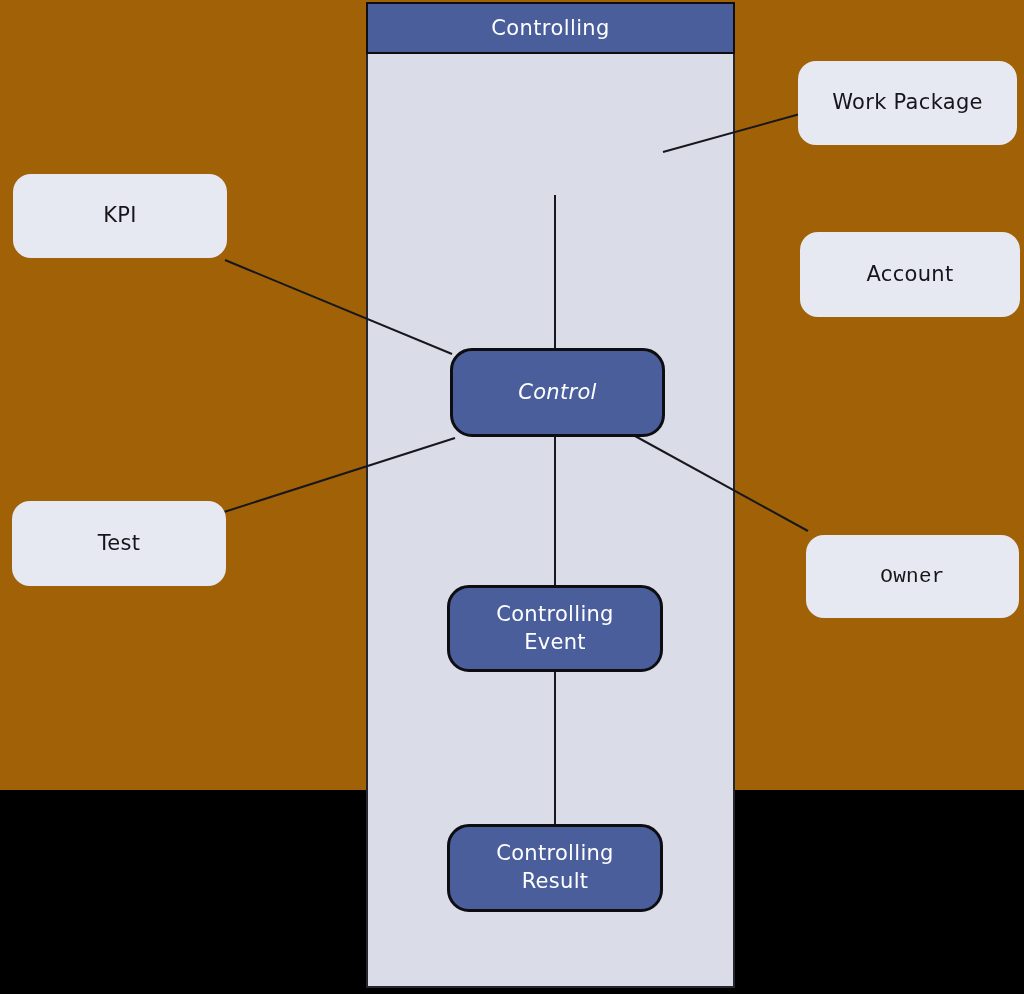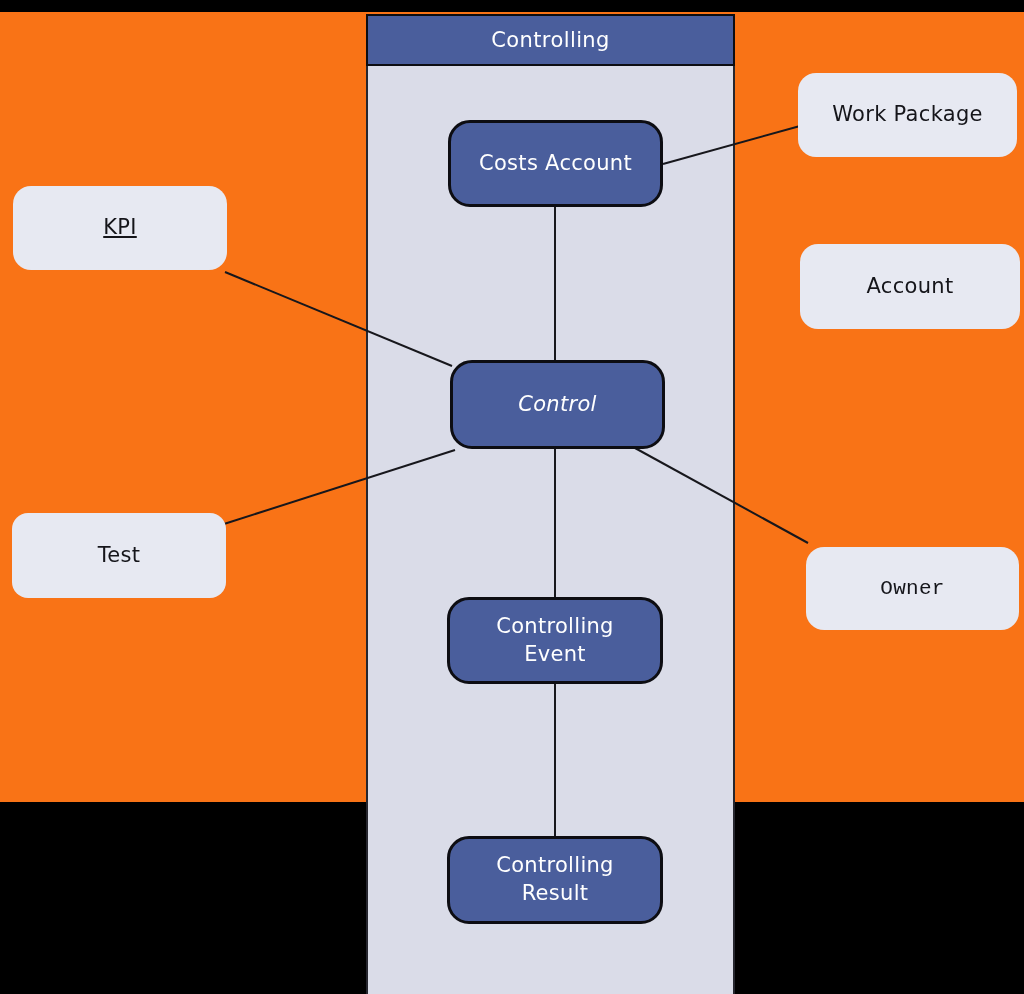--- a/index.html
+++ b/index.html
@@ -8,22 +8,21 @@
     background: #000000;
     width: 1024px;
     height: 994px;
     overflow: hidden;
     font-family: "DejaVu Sans", "Liberation Sans", sans-serif;
   }
   .canvas {
     position: relative;
     width: 1024px;
     height: 790px;
-    background: #f97316;
-    margin-top: 12px;
+    background: #a16207;
   }
   #edges {
     position: absolute;
     left: 0; top: 0;
     width: 1024px;
     height: 994px;
     z-index: 2;
   }
   .lane {
     position: absolute;
@@ -89,44 +88,41 @@
       <line x1="224" y1="512" x2="455" y2="438" stroke="#17171c" stroke-width="2"></line>
       <line x1="635" y1="436" x2="808" y2="531" stroke="#17171c" stroke-width="2"></line>
     </svg>
 
   <div class="lane" style="left: 366px; top: 2px; width: 369px; height: 986px;">
     <div class="lane-header" style="width: 369px; height: 52px;">
       <span>Controlling</span>
     </div>
   </div>
 
-  <div class="node internal" style="left: 448px; top: 108px; width: 215px; height: 87px;">
-    <span>Costs Account</span>
-  </div>
   <div class="node internal" style="left: 450px; top: 348px; width: 215px; height: 89px; font-style: italic;">
     <span>Control</span>
   </div>
   <div class="node internal" style="left: 447px; top: 585px; width: 216px; height: 87px;">
     <span>Controlling
 Event</span>
   </div>
   <div class="node internal" style="left: 447px; top: 824px; width: 216px; height: 88px;">
     <span>Controlling
 Result</span>
   </div>
 
   <div class="node external" style="left: 798px; top: 61px; width: 219px; height: 84px;">
     <span>Work Package</span>
   </div>
-  <div class="node external" style="left: 13px; top: 174px; width: 214px; height: 84px; text-decoration: underline;">
+  <div class="node external" style="left: 13px; top: 174px; width: 214px; height: 84px;">
     <span>KPI</span>
   </div>
   <div class="node external" style="left: 800px; top: 232px; width: 220px; height: 85px;">
     <span>Account</span>
   </div>
-  <div class="node external" style="left: 12px; top: 501px; width: 214px; height: 85px; border-radius: 16px;">
+  <div class="node external" style="left: 12px; top: 501px; width: 214px; height: 85px;">
     <span>Test</span>
   </div>
   <div class="node external" style="left: 806px; top: 535px; width: 213px; height: 83px; font-family: Liberation Mono, monospace;">
     <span>Owner</span>
   </div>
 
 </div>
 
 </body></html>

